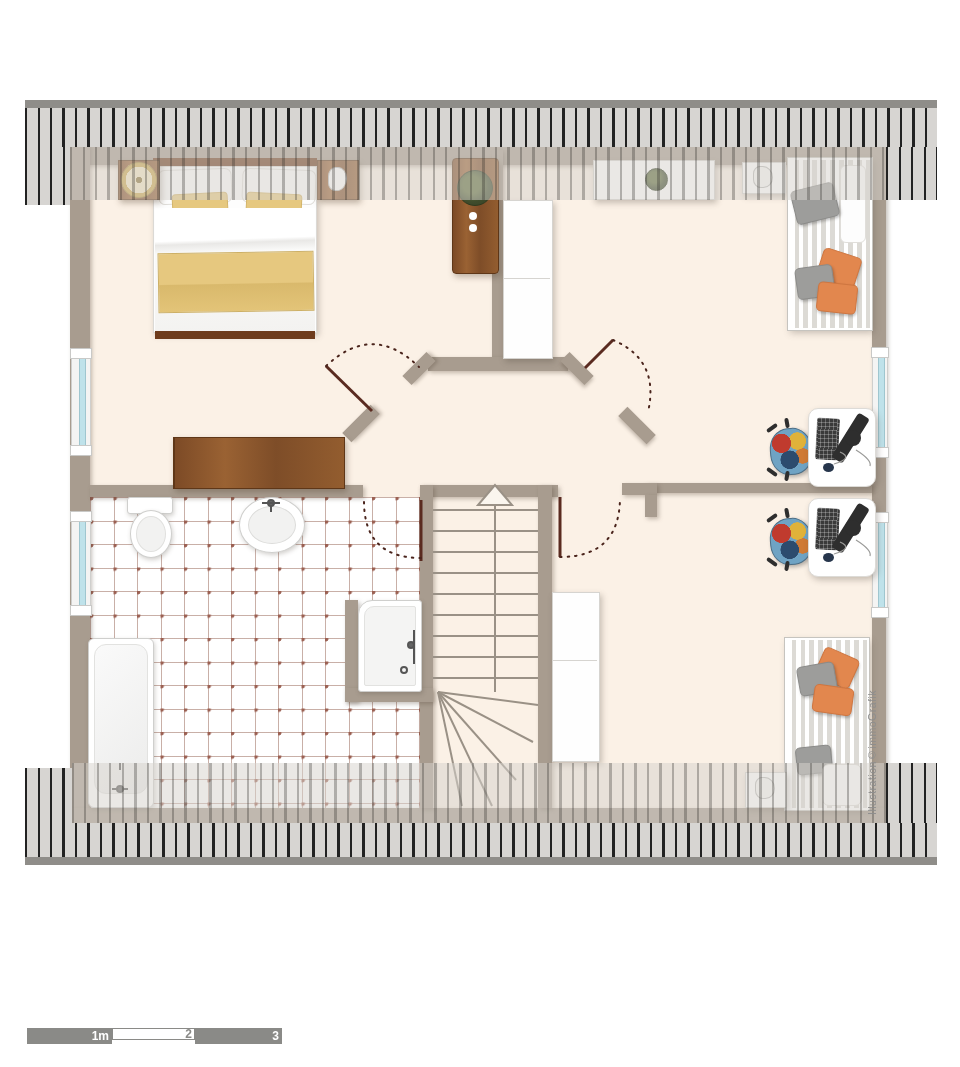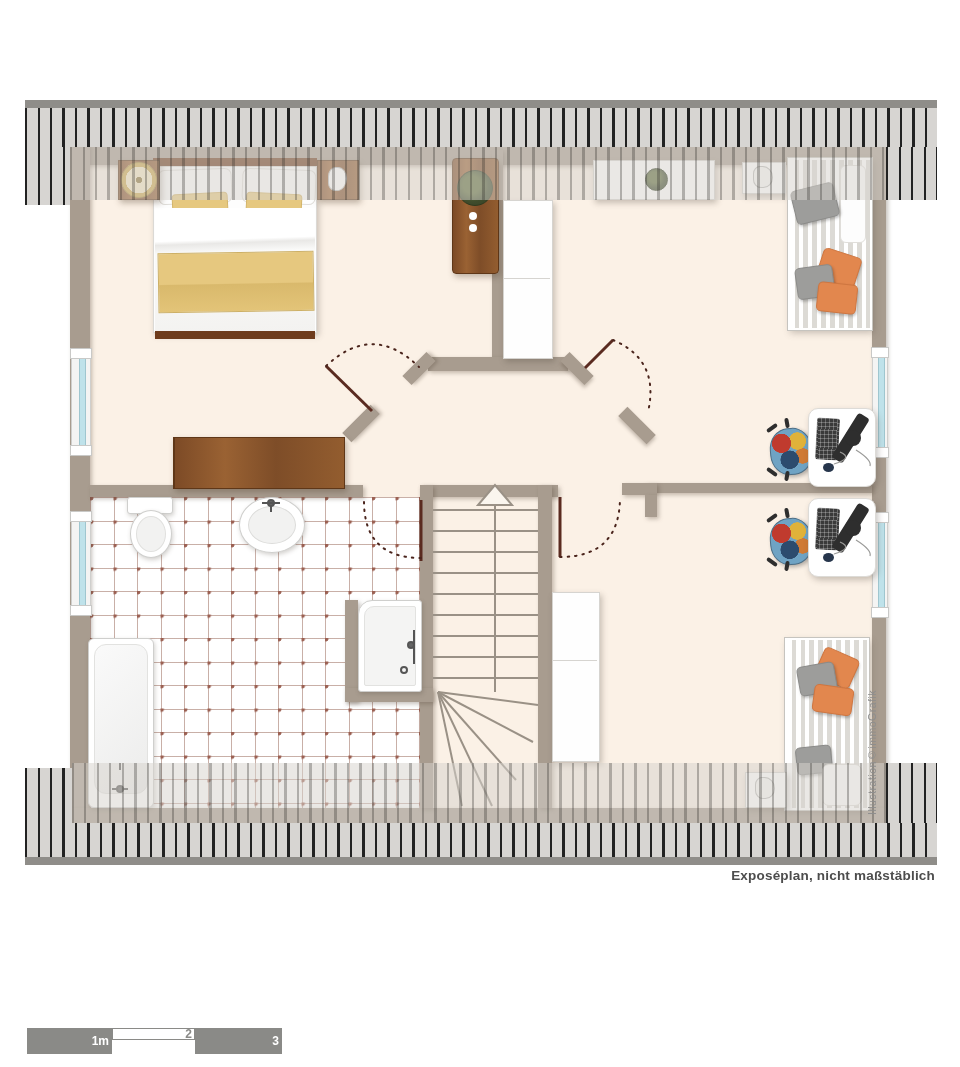--- a/index.html
+++ b/index.html
@@ -51,21 +51,21 @@
        radial-gradient(circle at 45% 68%,#2c4b6e 0 24%,rgba(0,0,0,0) 25%),
        radial-gradient(circle at 78% 62%,#cf7a35 0 18%,rgba(0,0,0,0) 19%),
        #6fa3c4;
      border:1px solid #4c6e86;box-shadow:2px 2px 4px rgba(0,0,0,.3);}
   .leg{background:#2e2e2e;border-radius:2px;}
   .fix{background:#ffffff;border:1px solid #cfcfcd;box-shadow:1px 2px 4px rgba(80,70,60,.25);}
   .divline{background:#d6d4d0;}
   
   .caption{color:#4d4d4d;font-size:13.5px;font-weight:600;letter-spacing:.2px;}
   .watermark{color:#8e8e8e;font-size:10.5px;writing-mode:vertical-rl;transform:rotate(180deg);letter-spacing:.5px;}
-  .sb-seg{height:26px;display:flex;align-items:center;justify-content:flex-end;
+  .sb-seg{height:16px;display:flex;align-items:center;justify-content:flex-end;
           font-size:12px;font-weight:700;box-sizing:border-box;}
   svg{position:absolute;left:0;top:0;pointer-events:none;}
 </style>
 </head>
 <body>
 
 <div id="canvas">
 
   <div class="abs floor" style="left:90px;top:165px;width:782px;height:643px;"></div>
 
@@ -254,21 +254,20 @@
   <div class="abs band" style="left:25px;top:147px;width:45px;height:58px;"></div>
   <div class="abs band" style="left:886px;top:147px;width:51px;height:53px;"></div>
   <div class="abs overlay" style="left:70px;top:147px;width:816px;height:53px;"></div>
   <div class="abs overlay" style="left:72px;top:763px;width:814px;height:60px;"></div>
   <div class="abs band" style="left:25px;top:768px;width:47px;height:55px;"></div>
   <div class="abs band" style="left:886px;top:763px;width:51px;height:60px;"></div>
   <div class="abs band" style="left:25px;top:823px;width:912px;height:34px;"></div>
   <div class="abs cap" style="left:25px;top:857px;width:912px;height:8px;"></div>
 
   <div class="abs watermark" style="left:866px;top:690px;height:125px;">Illustration©immoGrafik</div>
-  <div class="abs caption" style="right:25px;top:868px;text-align:right;width:400px;">Exposéplan, nicht maßstäblich</div>
 
   <div class="abs" style="left:27px;top:1028px;width:255px;height:14px;">
     <div class="abs sb-seg" style="left:0;width:85px;background:#8a8a87;color:#fff;padding-right:3px;">
       <span>1m</span>
     </div>
     <div class="abs sb-seg" style="left:85px;width:83px;background:#ffffff;border:1px solid #8a8a87;color:#8a8a87;padding-right:2px;height:12px;">
       <span>2</span>
     </div>
     <div class="abs sb-seg" style="left:168px;width:87px;background:#8a8a87;color:#fff;padding-right:3px;">
       <span>3</span>

